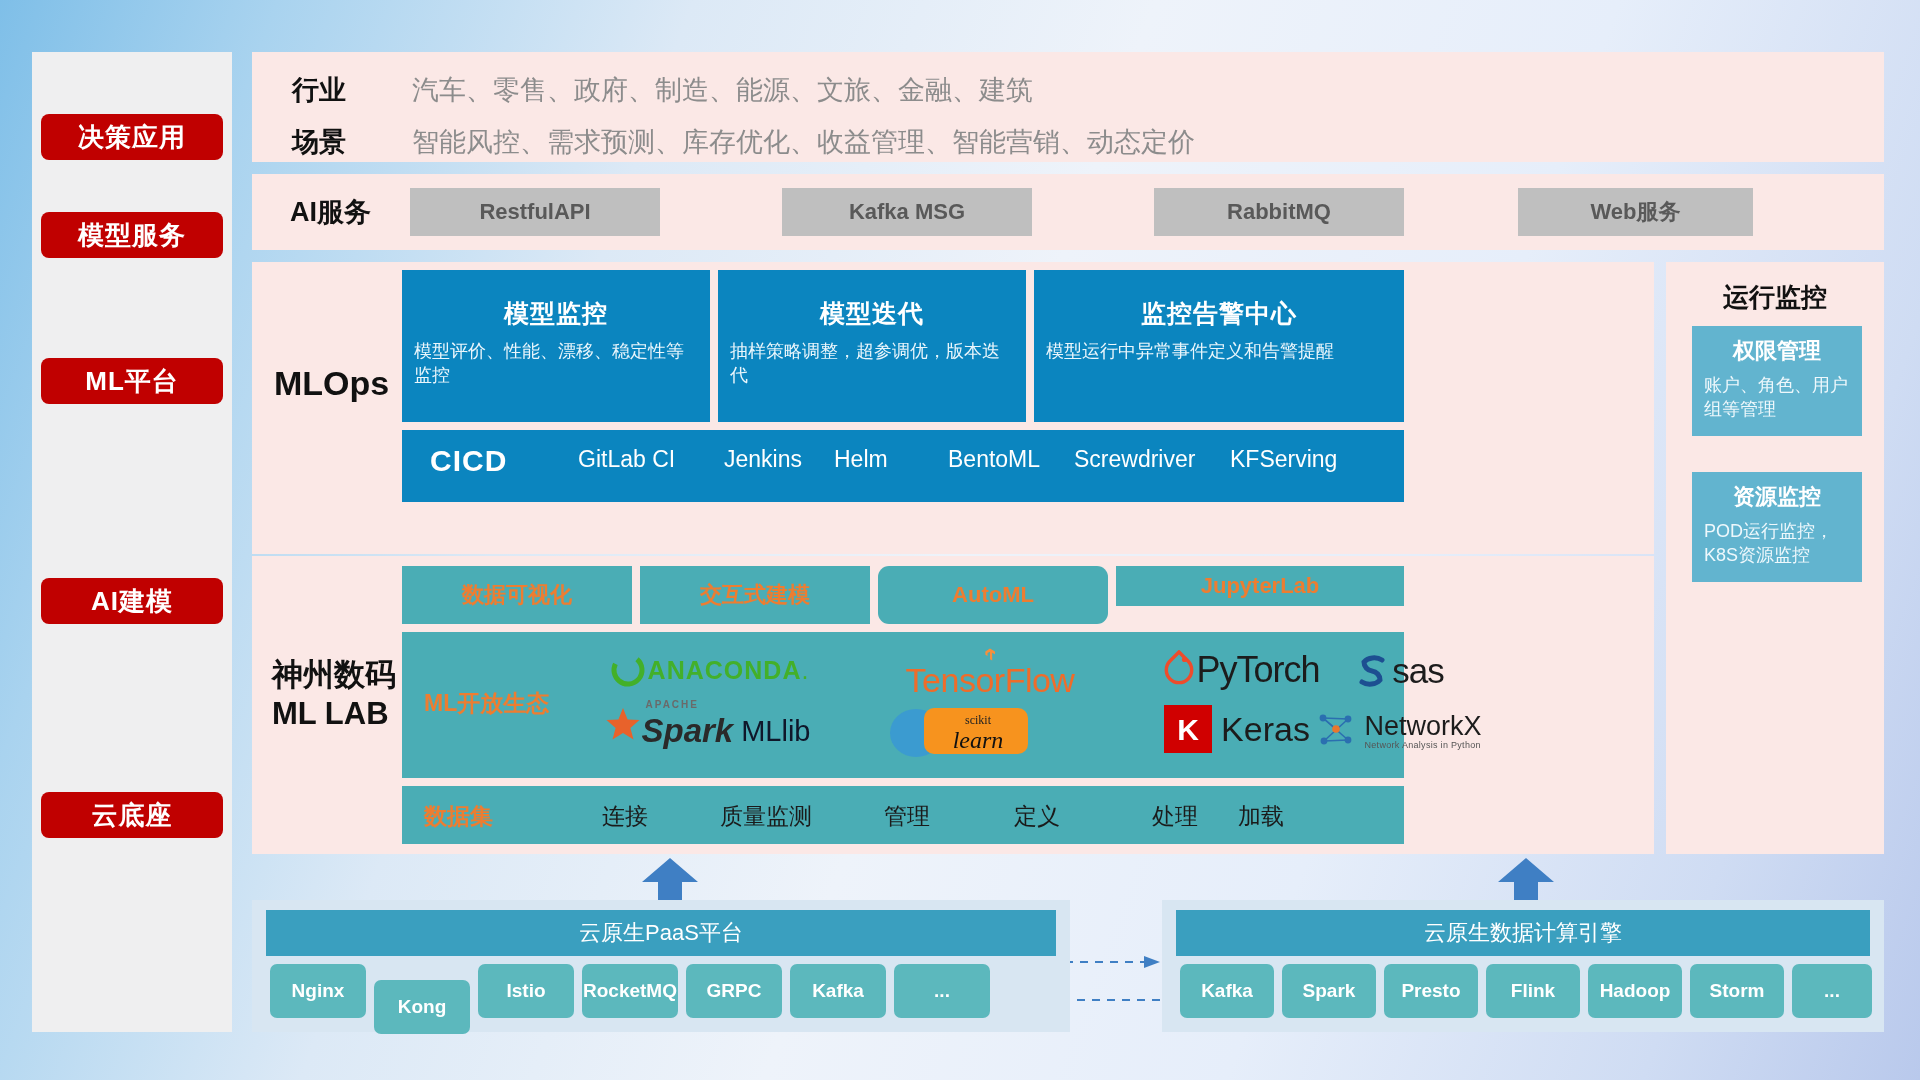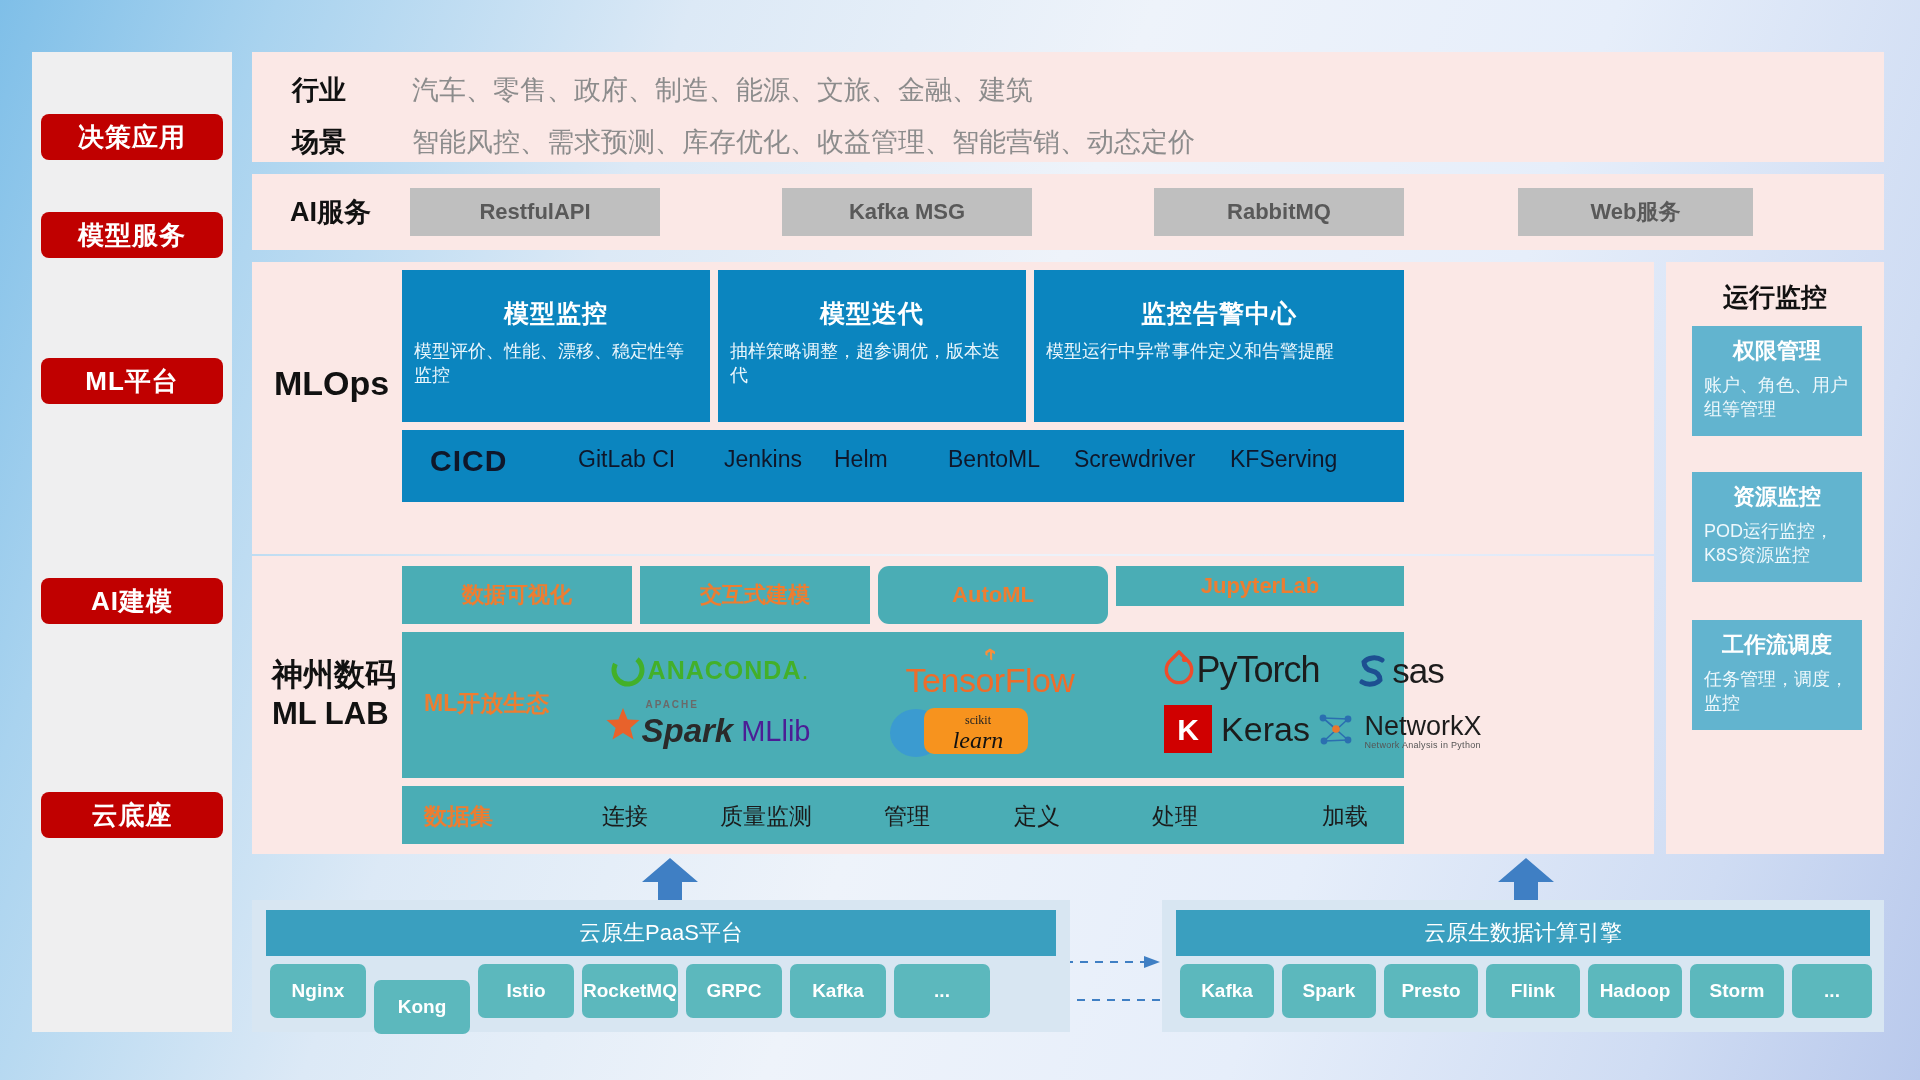--- a/index.html
+++ b/index.html
@@ -43,21 +43,21 @@
   .bcard { position:absolute; background:#0b85bf; color:#fff; }
   .bcard .t {
     text-align:center; font-weight:bold; font-size:25px;
     padding-top:27px; letter-spacing:1px;
   }
   .bcard .d {
     font-size:18px; line-height:1.35; padding:9px 12px 0 12px;
     color:#eaf6fc;
   }
 
-  .cicd { position:absolute; background:#0b85bf; color:#0f172a; overflow:hidden; }
+  .cicd { position:absolute; background:#0b85bf; color:#ffffff; overflow:hidden; }
   .cicd .cl {
     position:absolute; left:28px; top:14px;
     font-size:30px; font-weight:bold; letter-spacing:1px;
   }
   .cicd .ci {
     position:absolute; top:15px; font-size:23px;
     width:105px; line-height:1.25;
   }
 
   
@@ -197,21 +197,21 @@
       </div>
 
       <div class="logobox" style="left:170px; top:68px; width:270px; height:62px;">
         <svg width="40" height="40" viewBox="0 0 40 40" style="margin-right:-2px;margin-bottom:12px;">
           <polygon points="20,3 24.6,14.4 36.5,15 27.4,22.9 30.5,34.5 20,28 9.5,34.5 12.6,22.9 3.5,15 15.4,14.4" fill="#e8622b"></polygon>
         </svg>
         <span style="display:inline-block; position:relative;">
           <span style="position:absolute; top:-13px; left:4px; font-size:10px; font-weight:bold; color:#6a6a6a; letter-spacing:2px;">APACHE</span>
           <span style="font-size:33px; font-weight:bold; font-style:italic; color:#2a2a2a;">Spark</span>
         </span>
-        <span style="font-size:29px; color:#4c1d95; margin-left:8px;">MLlib</span>
+        <span style="font-size:29px; color:#0f172a; margin-left:8px;">MLlib</span>
       </div>
 
       <div class="logobox" style="left:438px; top:16px; width:300px; height:52px;flex-direction:column;">
         <svg width="36" height="42" viewBox="0 0 36 42">
           <polygon points="18,2 34,11 34,20 25,15 25,40 18,36 18,12 10,16 10,26 3,22 3,11" fill="#f7903d"></polygon>
         </svg>
         <span style="font-size:34px; color:#ef6c2a; letter-spacing:-.5px;">TensorFlow</span>
       </div>
 
       <div class="logobox" style="left:452px; top:68px; width:220px; height:62px;">
@@ -270,38 +270,34 @@
       </div>
     </div>
 
     <div class="teal" style="left:150px; top:230px; width:1002px; height:58px;">
       <div class="orangelab" style="position:absolute; left:22px; top:15px; font-size:23px;">数据集</div>
       <div style="position:absolute; left:200px; top:15px; font-size:23px; color:#1b1b1b;">连接</div>
       <div style="position:absolute; left:318px; top:15px; font-size:23px; color:#1b1b1b;">质量监测</div>
       <div style="position:absolute; left:482px; top:15px; font-size:23px; color:#1b1b1b;text-align:right;">管理</div>
       <div style="position:absolute; left:612px; top:15px; font-size:23px; color:#1b1b1b;">定义</div>
       <div style="position:absolute; left:750px; top:15px; font-size:23px; color:#1b1b1b;">处理</div>
-      <div style="position:absolute; left:920px; top:15px; font-size:23px; color:#1b1b1b;">加载</div>
+      <div style="position:absolute; left:836px; top:15px; font-size:23px; color:#1b1b1b;">加载</div>
     </div>
   </div>
 
   <div class="panel" style="left:1666px; top:262px; width:218px; height:592px;">
     <div style="position:absolute; left:0; top:18px; width:100%; text-align:center; font-size:26px; font-weight:bold; color:#111;">运行监控</div>
 
     <div class="mcard" style="left:26px; top:64px; width:170px; height:110px;">
       <div class="t">权限管理</div>
       <div class="d">账户、角色、用户组等管理</div>
     </div>
     <div class="mcard" style="left:26px; top:210px; width:170px; height:110px;">
       <div class="t">资源监控</div>
       <div class="d">POD运行监控，K8S资源监控</div>
-    </div>
-    <div class="mcard" style="left:26px; top:358px; width:170px; height:110px;">
-      <div class="t">工作流调度</div>
-      <div class="d">任务管理，调度，监控</div>
     </div>
   </div>
 
   <svg class="arrow" style="left:640px; top:858px; width:60px; height:48px;">
     <polygon points="30,0 58,24 42,24 42,48 18,48 18,24 2,24" fill="#3f7fc4"></polygon>
   </svg>
   <svg class="arrow" style="left:1496px; top:858px; width:60px; height:48px;">
     <polygon points="30,0 58,24 42,24 42,48 18,48 18,24 2,24" fill="#3f7fc4"></polygon>
   </svg>
 

